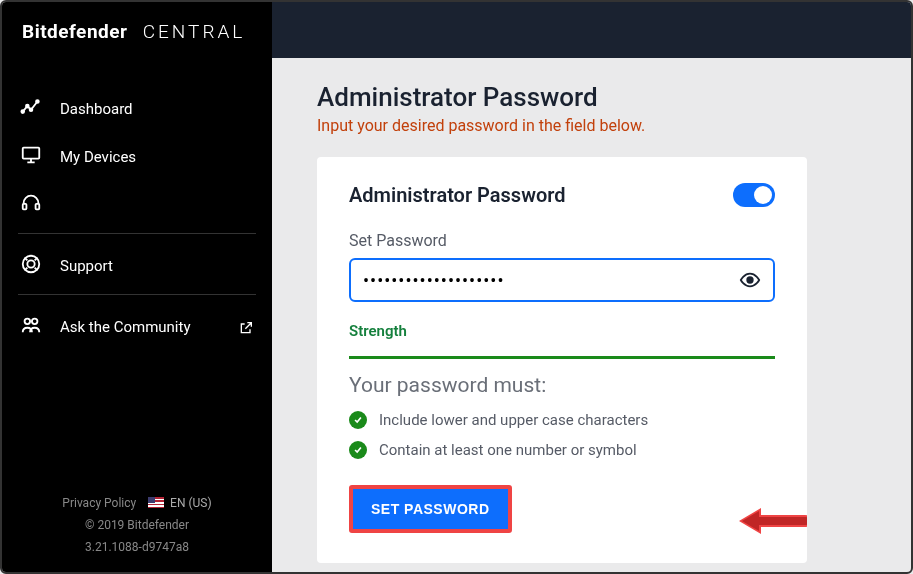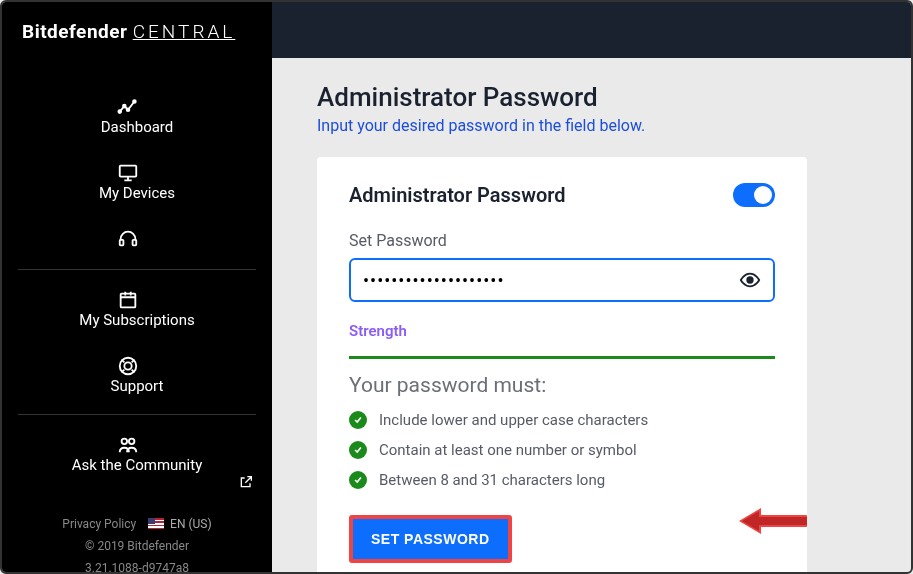--- a/index.html
+++ b/index.html
@@ -22,30 +22,29 @@
       color: #fff;
       display: flex;
       flex-direction: column;
     }
     .logo {
       padding: 18px 20px 20px 20px;
       font-size: 19px;
       letter-spacing: 0.5px;
     }
     .logo .b1 { font-weight: 700; }
-    .logo .b2 { font-weight: 300; letter-spacing: 3px; margin-left: 0; text-decoration: underline; }
+    .logo .b2 { font-weight: 300; letter-spacing: 3px; margin-left: 10px; }
     .nav { flex: 1; padding-top: 20px; }
     .nav-item {
       display: flex;
-      align-items: center;
+      align-items: flex-end;
       padding: 13px 18px;
       color: #fff;
       font-size: 15px;
       cursor: pointer;
-      flex-direction: column;
     }
     .nav-item .icon {
       width: 22px;
       height: 22px;
       margin-right: 18px;
       display: flex;
       align-items: center;
       justify-content: center;
       flex-shrink: 0;
     }
@@ -98,21 +97,21 @@
       overflow: hidden;
     }
     .page-title {
       font-size: 26px;
       color: #1a2230;
       font-weight: 500;
       margin-bottom: 4px;
     }
     .page-subtitle {
       font-size: 16px;
-      color: #1d4ed8;
+      color: #c2410c;
       margin-bottom: 22px;
     }
     .card {
       background: #fff;
       border-radius: 4px;
       padding: 26px 32px 30px 32px;
       width: 490px;
       position: relative;
     }
     .card-header {
@@ -161,21 +160,21 @@
       outline: none;
       font-size: 18px;
       letter-spacing: 1px;
       font-family: inherit;
       color: #000;
     }
     .eye { width: 22px; height: 22px; cursor: pointer; color: #1a2230; }
     .strength-label {
       font-size: 15px;
       font-weight: 600;
-      color: #8b5cf6;
+      color: #15803d;
       margin-bottom: 16px;
     }
     .strength-bar {
       height: 3px;
       background: #1a8a1a;
       margin-bottom: 14px;
     }
     .rules-title {
       font-size: 21px;
       color: #6a6f78;
@@ -262,29 +261,20 @@
         <svg viewBox="0 0 24 24" fill="none" stroke="#fff" stroke-width="2">
             <path d="M4 13v-1a8 8 0 0116 0v1"></path>
             <rect x="3" y="13" width="4" height="6" rx="1"></rect>
             <rect x="17" y="13" width="4" height="6" rx="1"></rect>
           </svg>
       </span>
     </div>
 
     <div class="nav-divider"></div>
 
-    <div class="nav-item">
-      <span class="icon">
-        <svg viewBox="0 0 24 24" fill="none" stroke="#fff" stroke-width="2">
-            <rect x="4" y="5" width="16" height="15" rx="1"></rect>
-            <path d="M4 9h16M9 3v4M15 3v4"></path>
-          </svg>
-      </span>
-      <span>My Subscriptions</span>
-    </div>
 
 
     <div class="nav-item">
       <span class="icon">
         <svg viewBox="0 0 24 24" fill="none" stroke="#fff" stroke-width="2">
             <circle cx="12" cy="12" r="9"></circle>
             <circle cx="12" cy="12" r="4"></circle>
             <path d="M5 5l3 3M19 5l-3 3M5 19l3-3M19 19l-3-3"></path>
           </svg>
       </span>
@@ -360,28 +350,20 @@
       <span>Include lower and upper case characters</span>
     </div>
     <div class="rule">
       <span class="check">
           <svg viewBox="0 0 24 24" stroke="#fff" stroke-width="4" fill="none">
             <path d="M5 12l5 5 9-11"></path>
           </svg>
         </span>
       <span>Contain at least one number or symbol</span>
     </div>
-    <div class="rule">
-      <span class="check">
-          <svg viewBox="0 0 24 24" stroke="#fff" stroke-width="4" fill="none">
-            <path d="M5 12l5 5 9-11"></path>
-          </svg>
-        </span>
-      <span>Between 8 and 31 characters long</span>
-    </div>
 
     <div class="btn-wrap">
       <button class="set-btn">SET PASSWORD</button>
     </div>
   </div>
 
   <svg class="arrow" viewBox="0 0 70 30">
     <path d="M68 15 L22 15" stroke="#ef4444" stroke-width="12" stroke-linecap="round"></path>
     <path d="M2 15 L24 2 L24 28 Z" fill="#ef4444"></path>
     <path d="M68 15 L22 15" stroke="#c02626" stroke-width="8" stroke-linecap="round"></path>

